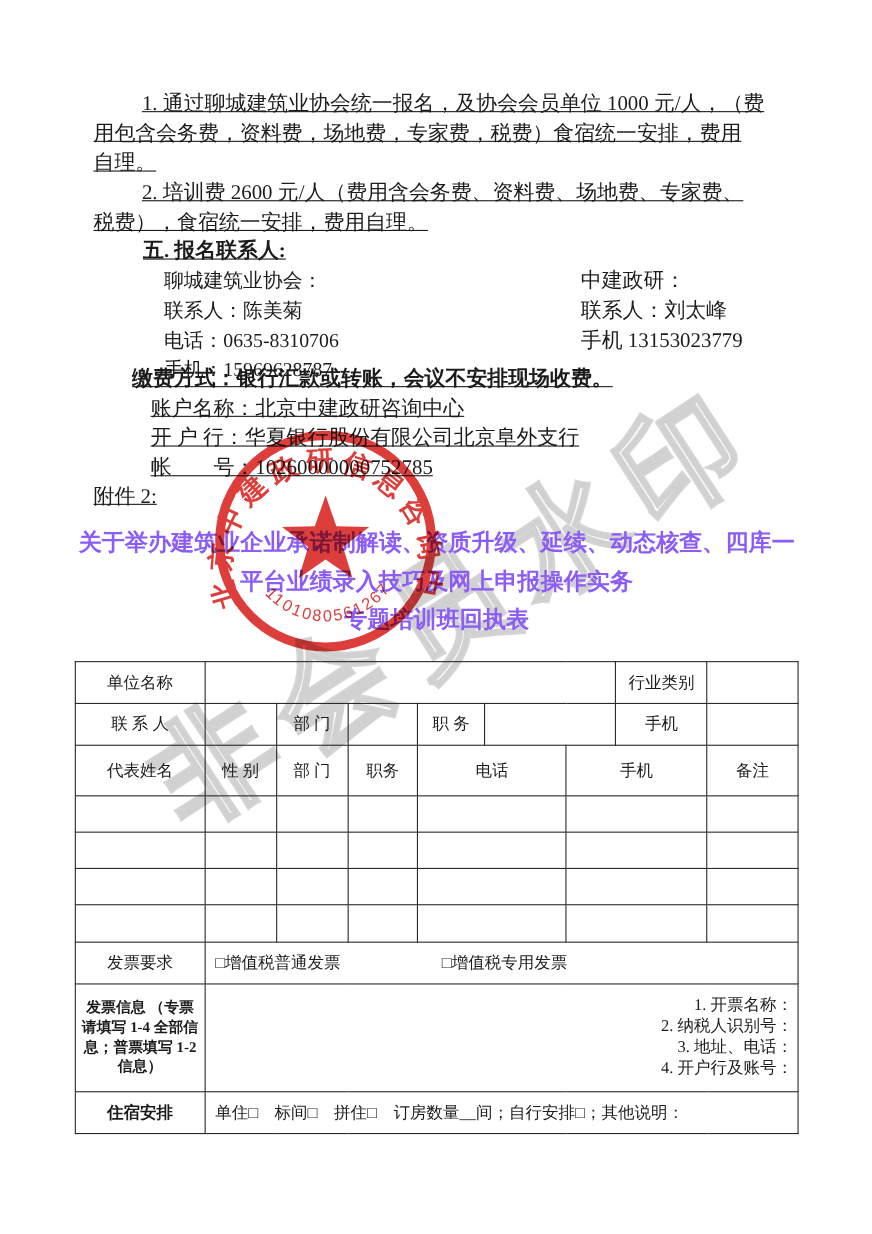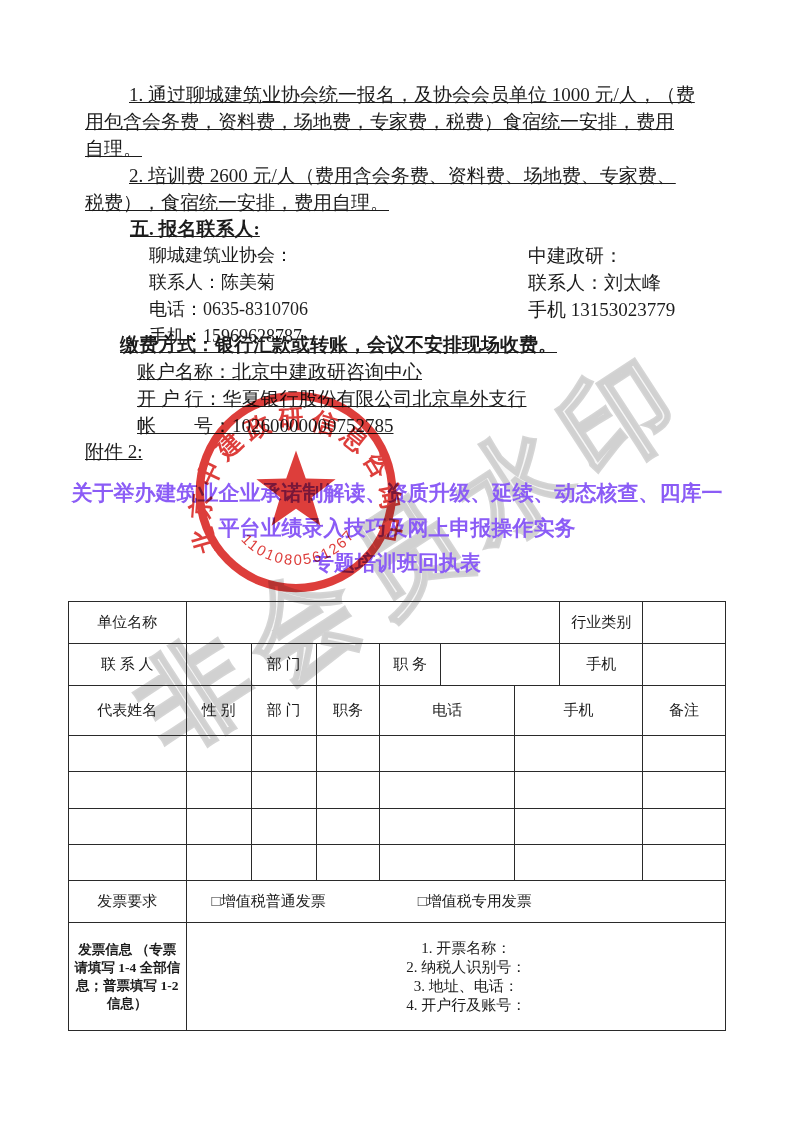--- a/index.html
+++ b/index.html
@@ -28,24 +28,24 @@
   }
   
   .seal{position:absolute;left:185px;top:381px;z-index:3;opacity:0.88;mix-blend-mode:multiply;}
   
   table.form{
     position:absolute;left:68px;top:601px;width:658px;height:430px;z-index:1;
     border-collapse:collapse;table-layout:fixed;background:transparent;
     font-size:15px;
   }
   table.form td{border:1.5px solid #2a2a2a;padding:0 4px;text-align:center;vertical-align:middle;overflow:hidden;}
-  table.form td.lft{text-align:left;padding-left:25px;}
+  table.form td.lft{text-align:left;padding-left:9px;}
   .h30{height:30px}.h36{height:36px}.h26{height:26px}.h76{height:76px}.h34{height:34px}
   .invlabel{font-size:13.5px;line-height:18px;text-align:left;padding:2px 5px;font-weight:bold;}
-  .invlines div{line-height:19px;text-align:center;}
+  .invlines div{line-height:19px;text-align:right;}
   .optgap{margin-left:92px;}
   .content{position:relative;z-index:1;}
 </style>
 </head>
 <body>
 
 <div class="watermark">非会员水印</div>
 
 <div class="content">
 
@@ -158,20 +158,24 @@
     </tr>
     <tr class="h76">
       <td class="invlabel">发票信息 （专票请填写 1-4 全部信息；普票填写 1-2 信息）</td>
       <td colspan="8" class="lft invlines">
         <div>1. 开票名称：</div>
         <div>2. 纳税人识别号：</div>
         <div>3. 地址、电话：</div>
         <div>4. 开户行及账号：</div>
       </td>
     </tr>
+    <tr class="h30">
+      <td class="bold">住宿安排</td>
+      <td colspan="8" class="lft">单住□　标间□　拼住□　订房数量__间；自行安排□；其他说明：</td>
+    </tr>
   </tbody>
     </table>
 
 </div>
 
 <svg class="seal" width="222" height="222" viewBox="0 0 240 240">
   <defs>
     <path id="sealTop" d="M 36,186 A 94,94 0 1 1 204,186"></path>
     <path id="sealBottom" d="M 54,164 A 80,80 0 0 0 186,164"></path>
   </defs>

